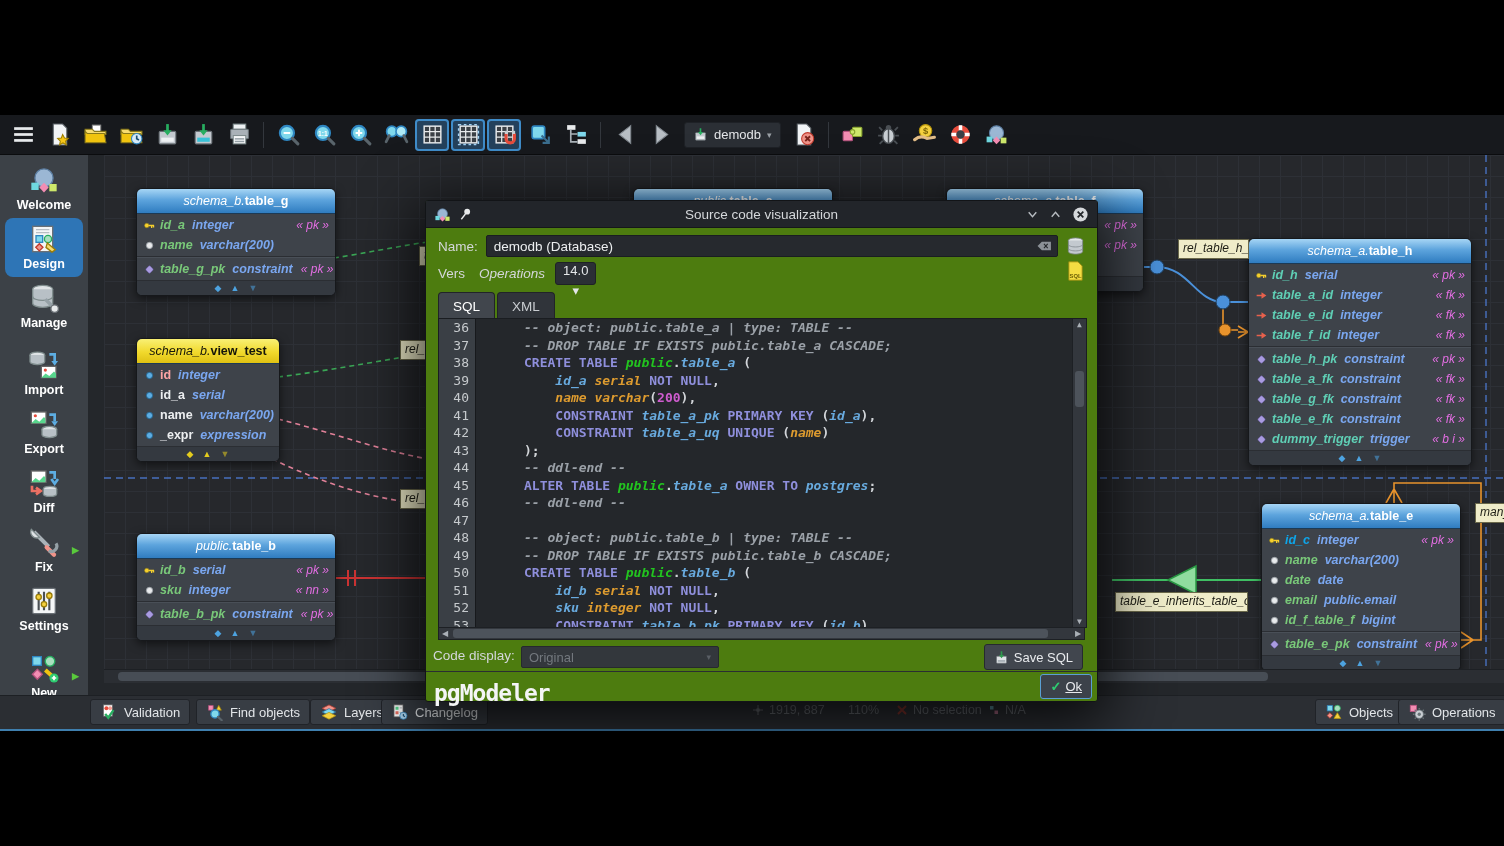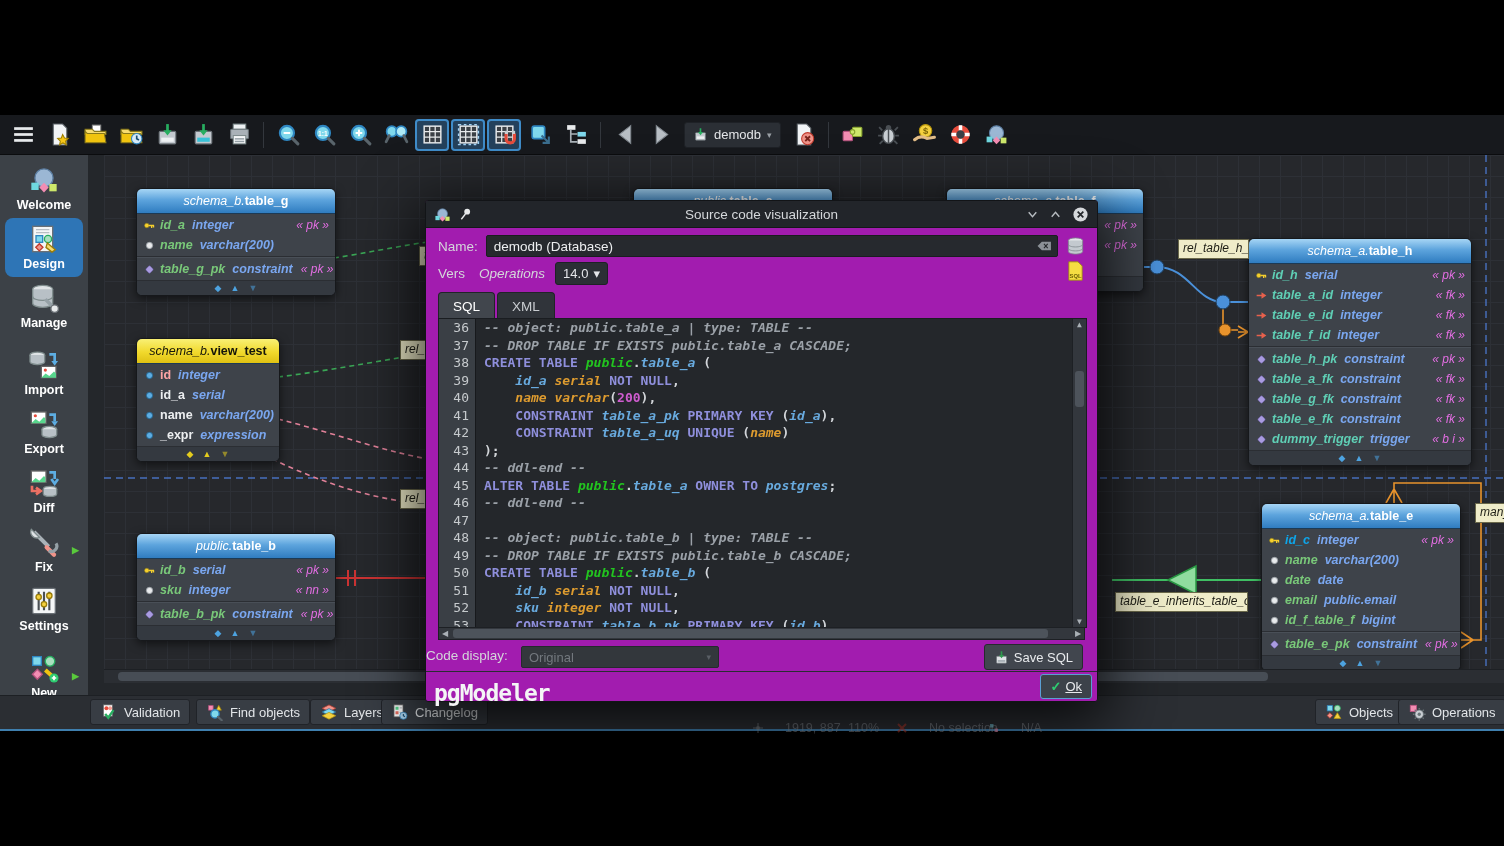--- a/index.html
+++ b/index.html
@@ -58,41 +58,41 @@
   .cscroll-h{position:absolute;left:0;bottom:0;width:1406px;height:13px;background:#2b2e33;border-top:1px solid #1d2024;}
   .cscroll-h .thumb{position:absolute;left:14px;top:2px;width:1150px;height:9px;background:#474d55;border-radius:4px;}
   .cscroll-v{position:absolute;right:0;top:0;width:10px;height:515px;background:#2b2e33;border-left:1px solid #1d2024;}
   .cscroll-v .thumb{position:absolute;left:2px;top:10px;width:6px;height:380px;background:#474d55;border-radius:3px;}
 
   
   .statusbar{position:absolute;left:0;top:580px;width:100%;height:33px;background:#2b2e33;border-top:1px solid #1d2024;
              border-bottom:2px solid #3f7fae;box-sizing:content-box;}
   .sbtn{position:absolute;top:3px;height:26px;background:#383d44;border:1px solid #202328;border-radius:3px;
         color:#e2e5e8;font-size:13px;display:flex;align-items:center;gap:6px;padding:0 9px;box-sizing:border-box;}
-  .smid{position:absolute;top:25px;color:#8b9097;font-size:12.5px;opacity:.6;display:flex;align-items:center;gap:21px;}
+  .smid{position:absolute;top:7px;color:#8b9097;font-size:12.5px;opacity:.6;display:flex;align-items:center;gap:5px;}
 
   
-  .dialog{position:absolute;left:425px;top:85px;width:671px;height:500px;background:#a21caf;
+  .dialog{position:absolute;left:425px;top:85px;width:671px;height:500px;background:#4d7c0f;
           border:1px solid #121417;border-radius:3px;box-shadow:0 14px 60px 8px rgba(0,0,0,.8);z-index:50;}
   .dtitle{position:absolute;left:0;top:0;right:0;height:26px;background:#22252a;border-bottom:1px solid #15171a;
           display:flex;align-items:center;padding:0 8px;color:#d4d7da;font-size:13.5px;}
   .dtitle .ttl{position:absolute;left:0;right:0;text-align:center;}
   .dwin{display:flex;gap:10px;margin-left:auto;z-index:2;color:#b8bdc2;align-items:center;}
   .drow{position:absolute;display:flex;align-items:center;color:#d4d7da;font-size:13.5px;}
   .dinput{background:#26292e;border:1px solid #1a1d21;border-radius:2px;color:#eceef0;font-size:13.5px;
           font-family:"Liberation Sans",sans-serif;padding:0 24px 0 7px;height:22px;box-sizing:border-box;}
   .vcombo{height:21px;background:#2b2f35;border:1px solid #1e2126;border-radius:3px;color:#e4e6e9;
-          display:flex;align-items:center;gap:5px;padding:0 7px;font-size:13px;}
+          display:flex;align-items:center;gap:5px;padding:0 7px;font-size:13px;flex-direction:column;}
   .dtabs{position:absolute;left:12px;top:91px;display:flex;}
   .dtab{height:26px;padding:0 14px;display:flex;align-items:center;font-size:13.5px;color:#c9cdd1;
         background:#30343a;border:1px solid #212428;border-bottom:none;border-radius:4px 4px 0 0;margin-right:2px;}
   .dtab.active{background:#41464d;color:#fff;}
   .dcode{position:absolute;left:12px;top:117px;width:647px;height:308px;background:#24272b;border:1px solid #1a1d21;
          overflow:hidden;font-family:"DejaVu Sans Mono","Liberation Mono",monospace;font-size:13px;font-weight:600;}
-  .cl{display:flex;height:17.5px;line-height:17.5px;white-space:pre;}
+  .cl{display:flex;height:17.5px;line-height:17.5px;white-space:pre;gap:40px;}
   .cl .ln{width:30px;flex:0 0 30px;background:#3a3f45;color:#c6cacd;text-align:right;padding-right:6px;
           font-weight:normal;border-right:1px solid #17191c;}
   .cl .ct{padding-left:8px;}
   .tok-cm{color:#9ba1a8;font-style:italic;}
   .tok-kw{color:#8f8fdc;}
   .tok-sc{color:#22c51f;font-style:italic;}
   .tok-id{color:#68aade;font-style:italic;}
   .tok-ty{color:#dd9b2f;font-style:italic;}
   .tok-nu{color:#cf5ccf;}
   .tok-pl{color:#d2d5d9;}
@@ -1088,21 +1088,21 @@
           <div class="thumb"></div>
           <div style="position:absolute;bottom:0;width:100%;text-align:center;color:#aab0b6;font-size:8px;line-height:11px">▼</div>
         </div>
       </div>
       <div class="dhscroll">
         <span class="arr" style="left:0">◀</span>
           <div class="thumb"></div>
           <span class="arr" style="right:0">▶</span>
       </div>
 
-      <div class="drow" style="left:0;top:447px;">
+      <div class="drow" style="left:7px;top:447px;">
         <span>Code display:</span>
       </div>
       <div class="cdcombo">
         <span>Original</span>
           <span class="caret">▾</span>
       </div>
       <div class="savebtn">
         <span class="icx" style="width:15px;height:15px">
           <svg viewBox="0 0 24 24">
               <rect x="4" y="10" width="16" height="11" rx="1" fill="#dfe3e6" stroke="#6a7076"></rect>

